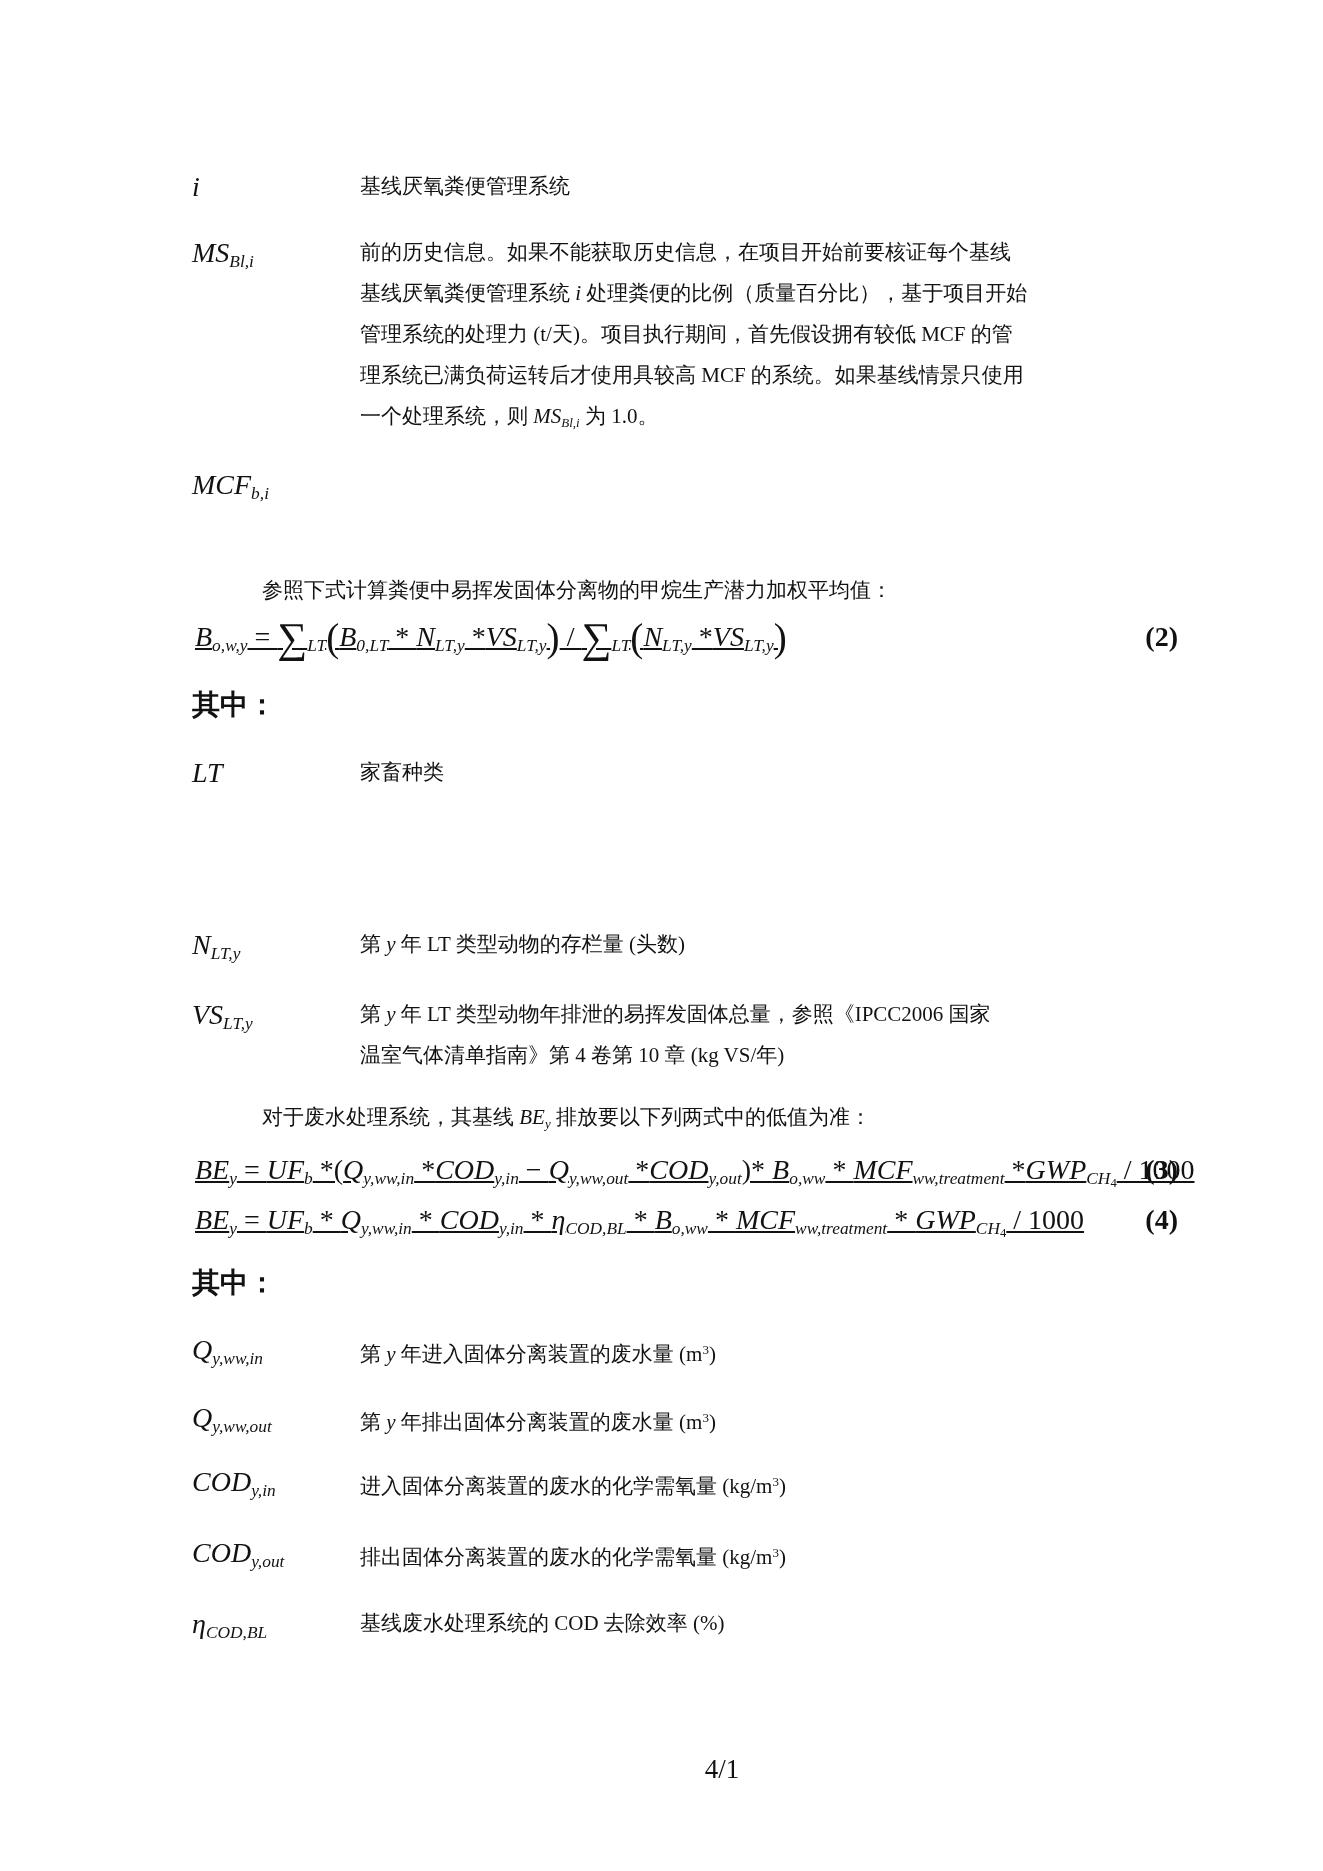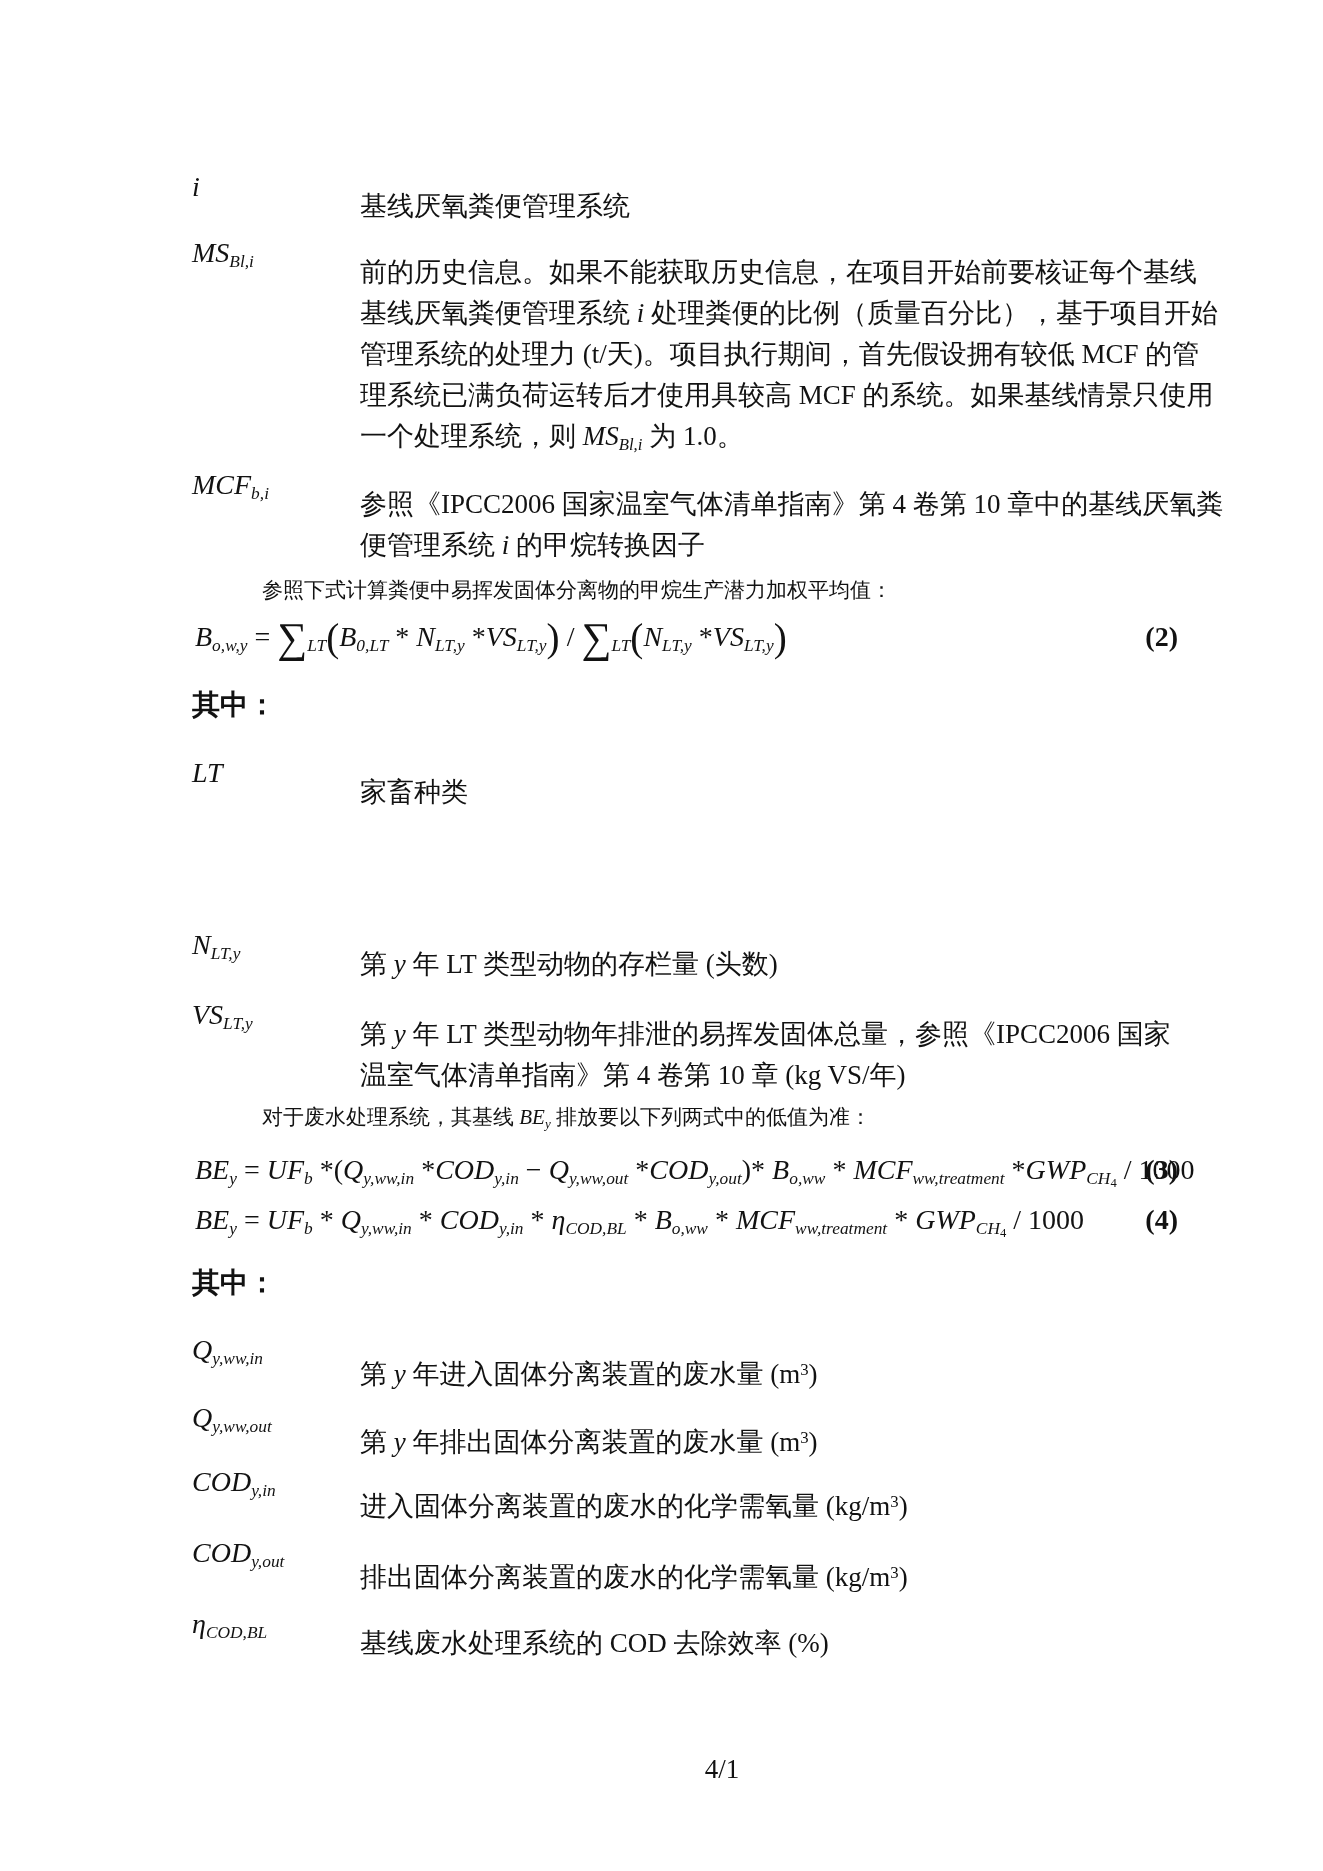--- a/index.html
+++ b/index.html
@@ -2,25 +2,25 @@
 <html><head>
 <meta charset="utf-8">
 <style>
   html,body{margin:0;padding:0;background:#ffffff;}
   .page{
     position:relative;width:1323px;height:1871px;background:#ffffff;
     font-family:"Liberation Serif","DejaVu Serif",serif;color:#121212;overflow:hidden;
   }
   .row{position:absolute;left:192px;display:flex;align-items:flex-start;}
   .term{flex:0 0 168px;width:168px;font-style:italic;font-size:28px;line-height:41px;white-space:nowrap;}
-  .def{font-size:27px;line-height:41px;white-space:nowrap;margin-top:20px;}
+  .def{font-size:21px;line-height:41px;white-space:nowrap;}
   .line{display:block;height:41px;}
   .para{position:absolute;left:208px;font-size:21px;line-height:41px;text-indent:54px;white-space:nowrap;}
   .plain{position:absolute;left:192px;font-size:28px;line-height:41px;font-weight:bold;}
-  .eq{position:absolute;left:195px;right:0;font-size:28px;font-style:italic;line-height:58px;white-space:nowrap;}
+  .eq{position:absolute;left:195px;right:0;font-size:28px;font-style:italic;line-height:58px;white-space:nowrap;text-decoration:underline;}
   .eq-label{position:absolute;right:145px;top:0;font-style:normal;font-weight:bold;font-size:28px;line-height:58px;}
   .footer{position:absolute;top:1752px;left:722px;transform:translateX(-50%);font-size:27px;line-height:34px;}
   
   .t-n{font-style:normal;}
   .t-i{font-style:italic;}
   .t-sub{font-style:italic;font-size:0.62em;vertical-align:-0.28em;}
   .t-subn{font-style:normal;font-size:0.62em;vertical-align:-0.28em;}
   .t-sup{font-style:normal;font-size:0.62em;vertical-align:0.5em;}
   .t-sub2{font-style:normal;font-size:0.45em;vertical-align:-0.62em;}
   .t-sum{font-style:normal;font-size:1.5em;vertical-align:-0.14em;line-height:0;}
@@ -44,24 +44,20 @@
       <span class="line"><span class="t-n">前的历史信息。如果不能获取历史信息，在项目开始前要核证每个基线</span></span>
       <span class="line"><span class="t-n">基线厌氧粪便管理系统 </span><span class="t-i">i</span><span class="t-n"> 处理粪便的比例（质量百分比），基于项目开始</span></span>
       <span class="line"><span class="t-n">管理系统的处理力 (t/天)。项目执行期间，首先假设拥有较低 MCF 的管</span></span>
       <span class="line"><span class="t-n">理系统已满负荷运转后才使用具较高 MCF 的系统。如果基线情景只使用</span></span>
       <span class="line"><span class="t-n">一个处理系统，则 </span><span class="t-i">MS</span><span class="t-sub">Bl,i</span><span class="t-n"> 为 1.0。</span></span>
     </span>
   </div>
 
   <div class="row" style="top:464px">
     <span class="term"><span class="t-i">MCF</span><span class="t-sub">b,i</span></span>
-    <span class="def">
-      <span class="line"><span class="t-n">参照《IPCC2006 国家温室气体清单指南》第 4 卷第 10 章中的基线厌氧粪</span></span>
-      <span class="line"><span class="t-n">便管理系统 </span><span class="t-i">i</span><span class="t-n"> 的甲烷转换因子</span></span>
-    </span>
   </div>
 
   <div class="para" style="top:570px"><span class="t-n">参照下式计算粪便中易挥发固体分离物的甲烷生产潜力加权平均值：</span></div>
 
   <div class="eq" style="top:608px">
     <span><span class="t-i">B</span><span class="t-sub">o,w,y</span><span class="t-n"> = </span><span class="t-sum">∑</span><span class="t-sub">LT</span><span class="t-p">(</span><span class="t-i">B</span><span class="t-sub">0,LT</span><span class="t-n"> * </span><span class="t-i">N</span><span class="t-sub">LT,y</span><span class="t-n"> *</span><span class="t-i">VS</span><span class="t-sub">LT,y</span><span class="t-p">)</span><span class="t-n"> / </span><span class="t-sum">∑</span><span class="t-sub">LT</span><span class="t-p">(</span><span class="t-i">N</span><span class="t-sub">LT,y</span><span class="t-n"> *</span><span class="t-i">VS</span><span class="t-sub">LT,y</span><span class="t-p">)</span></span>
     <span class="eq-label">(2)</span>
   </div>
 
   <div class="plain" style="top:684px">其中：</div>

